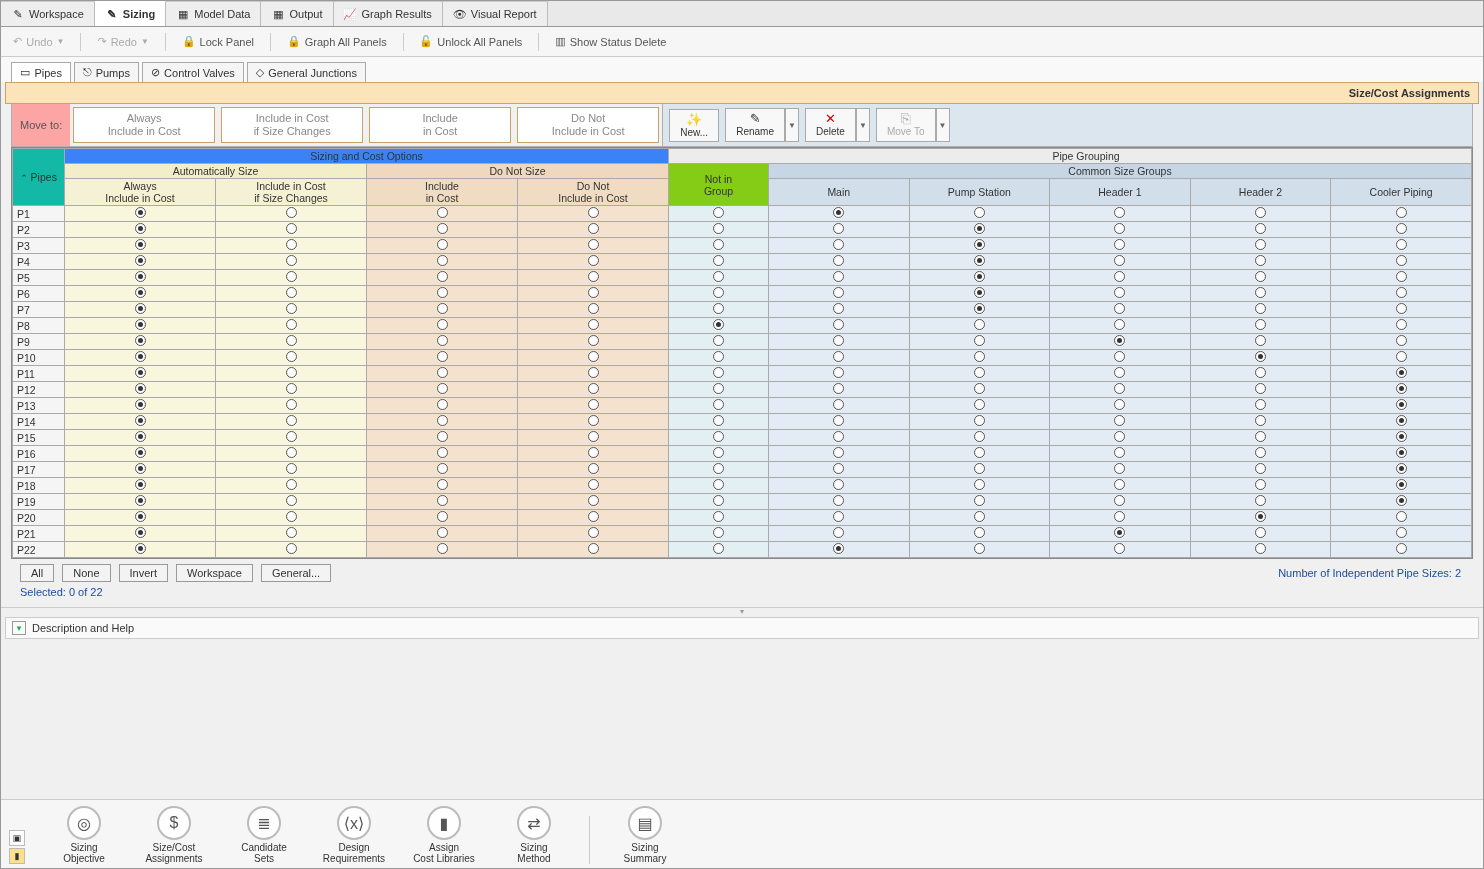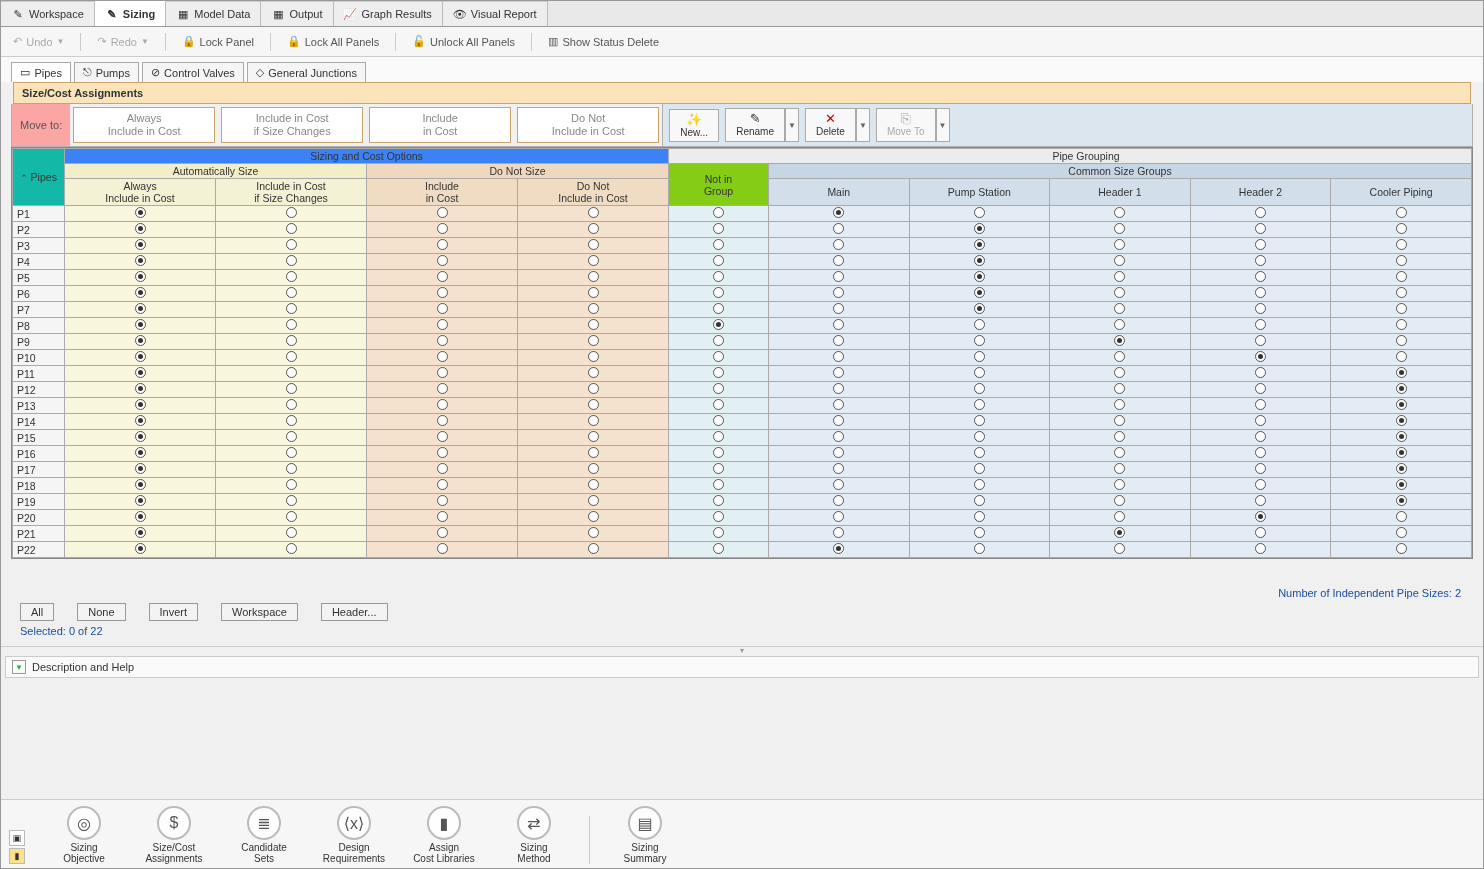--- a/index.html
+++ b/index.html
@@ -8,21 +8,21 @@
   .top-tab { display: flex; align-items: center; gap: 4px; padding: 3px 10px; border-right: 1px solid #bbb; background: #eee; cursor: pointer; font-size: 11px; border-top:1px solid #ccc;}
   .top-tab.active { background: #fff; font-weight: bold; border-top:1px solid #fff; }
   .top-tab .ticon { width: 14px; height: 14px; display: inline-flex; align-items:center; justify-content:center;}
   .toolbar { display: flex; align-items: center; gap: 6px; padding: 4px 6px; background: #f6f6f6; border-bottom: 1px solid #ccc; height: 30px; }
   .tb-btn { display: flex; align-items: center; gap: 4px; padding: 2px 6px; color: #555; cursor: pointer; }
   .tb-btn.disabled { color: #aaa; }
   .sep { width:1px; height:18px; background:#ccc; margin:0 4px;}
   .sub-tabs { display:flex; gap:3px; padding:5px 10px 0 10px; background:#f9f9f9; }
   .sub-tab { border:1px solid #aaa; padding:3px 8px; display:flex; align-items:center; gap:4px; background:#f5f5f5; border-bottom:none; cursor:pointer; font-size:11px;}
   .sub-tab.active { background:#fff; }
-  .panel-title { background:#fbe3ba; border:1px solid #c9a36a; padding:4px 8px; font-weight:bold; margin:0 12px; font-size:11px;}
+  .panel-title { background:#fbe3ba; border:1px solid #c9a36a; padding:4px 8px; font-weight:bold; margin:0 4px; font-size:11px;text-align:right;}
   .move-row { display:flex; align-items:stretch; margin:0 10px; border:1px solid #b0b0b0; border-top:none; }
   .move-lbl { display:flex; align-items:center; padding:0 8px; background:#fca5a5; color:#555;}
   .move-btn { flex:none; border:1px solid #c9a36a; background:#fff; margin:3px; padding:4px 14px; text-align:center; color:#888; line-height:1.2; }
   .action-area { flex:1; background:#dbe6ef; display:flex; align-items:center; gap:6px; padding:3px 6px; border-left:1px solid #b0b0b0;}
   .act-btn { border:1px solid #aaa; background:#f8f8f8; padding:3px 10px; display:flex; flex-direction:column; align-items:center; gap:1px; font-size:10px; min-width:50px; cursor:pointer;}
   .act-btn .aicon { font-size:13px; line-height:1;}
   .act-drop { border:1px solid #aaa; background:#f8f8f8; width:14px; height:34px; display:flex; align-items:center; justify-content:center; font-size:8px; color:#666; cursor:pointer;}
   .grid-wrap { margin:0 10px; border:1px solid #888; flex:none;}
   table { border-collapse:collapse; width:100%; table-layout:fixed;}
   th,td { border:1px solid #aaa; font-size:10.5px; text-align:center; vertical-align:middle; padding:1px 2px;}
@@ -102,21 +102,21 @@
       <span style="font-size:8px;">▼</span>
     </div>
   <div class="sep"></div>
   <div class="tb-btn">
       <span>🔒</span>
       <span>Lock Panel</span>
     </div>
   <div class="sep"></div>
   <div class="tb-btn">
       <span>🔒</span>
-      <span>Lock All Panels</span>
+      <span>Graph All Panels</span>
     </div>
   <div class="sep"></div>
   <div class="tb-btn">
       <span>🔓</span>
       <span>Unlock All Panels</span>
     </div>
   <div class="sep"></div>
   <div class="tb-btn">
       <span>▥</span>
       <span>Show Status Delete</span>
@@ -505,26 +505,26 @@
           <td class="c-grp"><span class="radio"></span></td>
           <td class="c-grp"><span class="radio"></span></td>
           <td class="c-grp"><span class="radio"></span></td>
           <td class="c-grp"><span class="radio"></span></td>
         </tr>
       </tbody>
     </table>
 </div>
 
 <div class="sel-buttons">
-  <div id="selbtns" style="display:flex; gap:23px;margin-top:39px;">
+  <div id="selbtns" style="display:flex; gap:8px;">
       <div class="sb">All</div>
       <div class="sb">None</div>
       <div class="sb">Invert</div>
       <div class="sb">Workspace</div>
-      <div class="sb">Header...</div>
+      <div class="sb">General...</div>
     </div>
   <div class="ind-label">Number of Independent Pipe Sizes: 2</div>
 </div>
 <div class="sel-info">Selected: 0 of 22</div>
 
 <div class="bottom-divider">
     <div class="grip">▾</div>
   </div>
 
 <div class="desc-bar">

